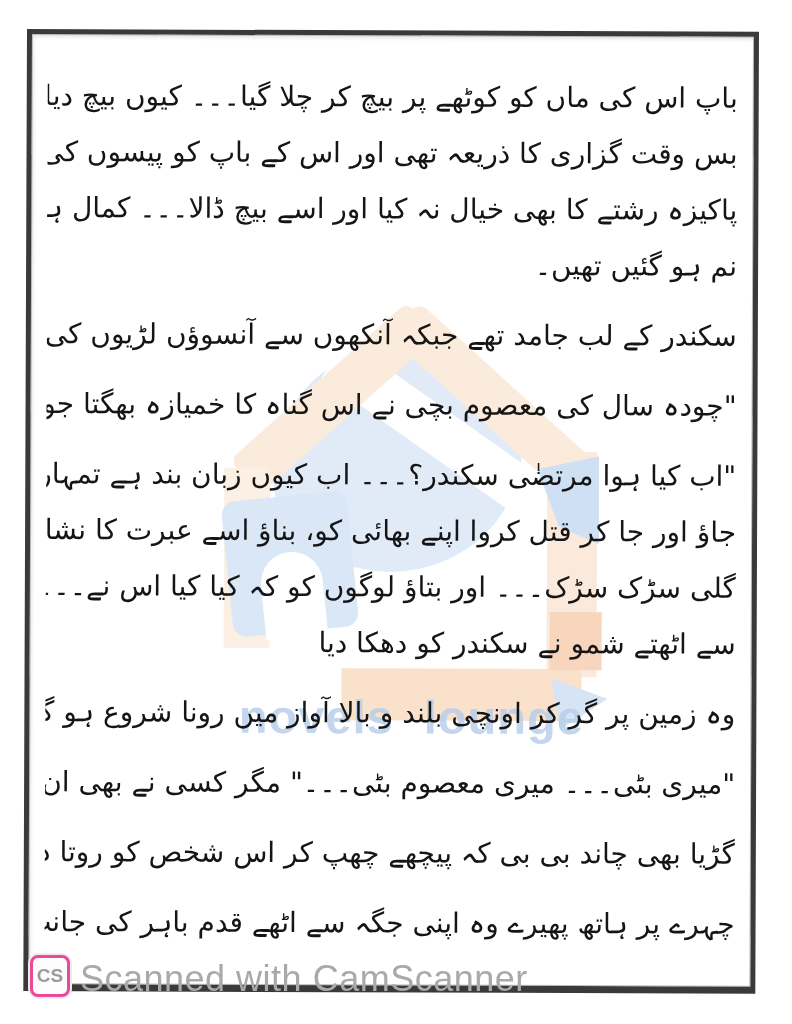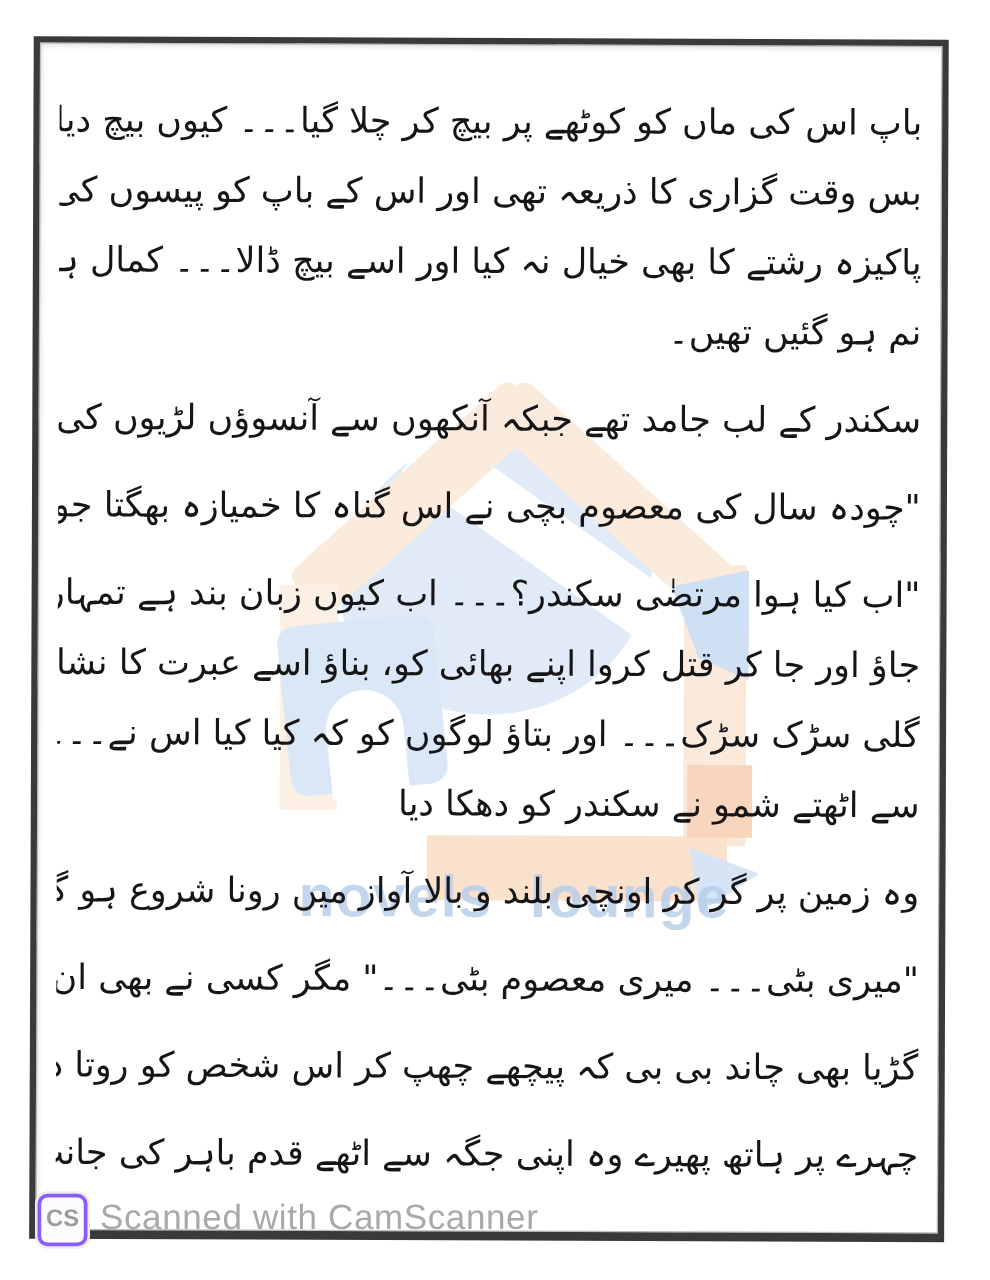--- a/index.html
+++ b/index.html
@@ -49,29 +49,29 @@
   .para{margin:0 0 14px 0;}
   .line{
     direction:rtl;unicode-bidi:embed;text-align:right;
     font-family:"DejaVu Sans","DejaVu Serif",serif;
     font-size:28px;line-height:56px;height:56px;
     color:#151515;white-space:nowrap;overflow:hidden;
   }
   
   .cs-badge{
     position:absolute;left:30px;top:955px;width:34px;height:36px;
-    border:3px solid #8b5cf6;border-radius:8px;background:#fcfcfc;
+    border:3px solid #ec4899;border-radius:8px;background:#fcfcfc;
     color:#9b9b9b;font-weight:bold;font-size:19px;line-height:36px;text-align:center;
     z-index:5;box-shadow:0 0 0 2px #ececec;
     font-family:"Liberation Sans",sans-serif;
   }
   .cs-text{
     position:absolute;left:80px;top:958px;z-index:5;
     font-family:"Liberation Sans",sans-serif;
-    font-size:28px;color:#a9a9a9;letter-spacing:.5px;
+    font-size:36px;color:#a9a9a9;letter-spacing:.5px;
   }
 </style>
 </head>
 <body>
 
 <div class="scan-frame">
 
   <div class="watermark">
     <div class="wm wm-blue-main"></div>
     <div class="wm wm-fold"></div>

